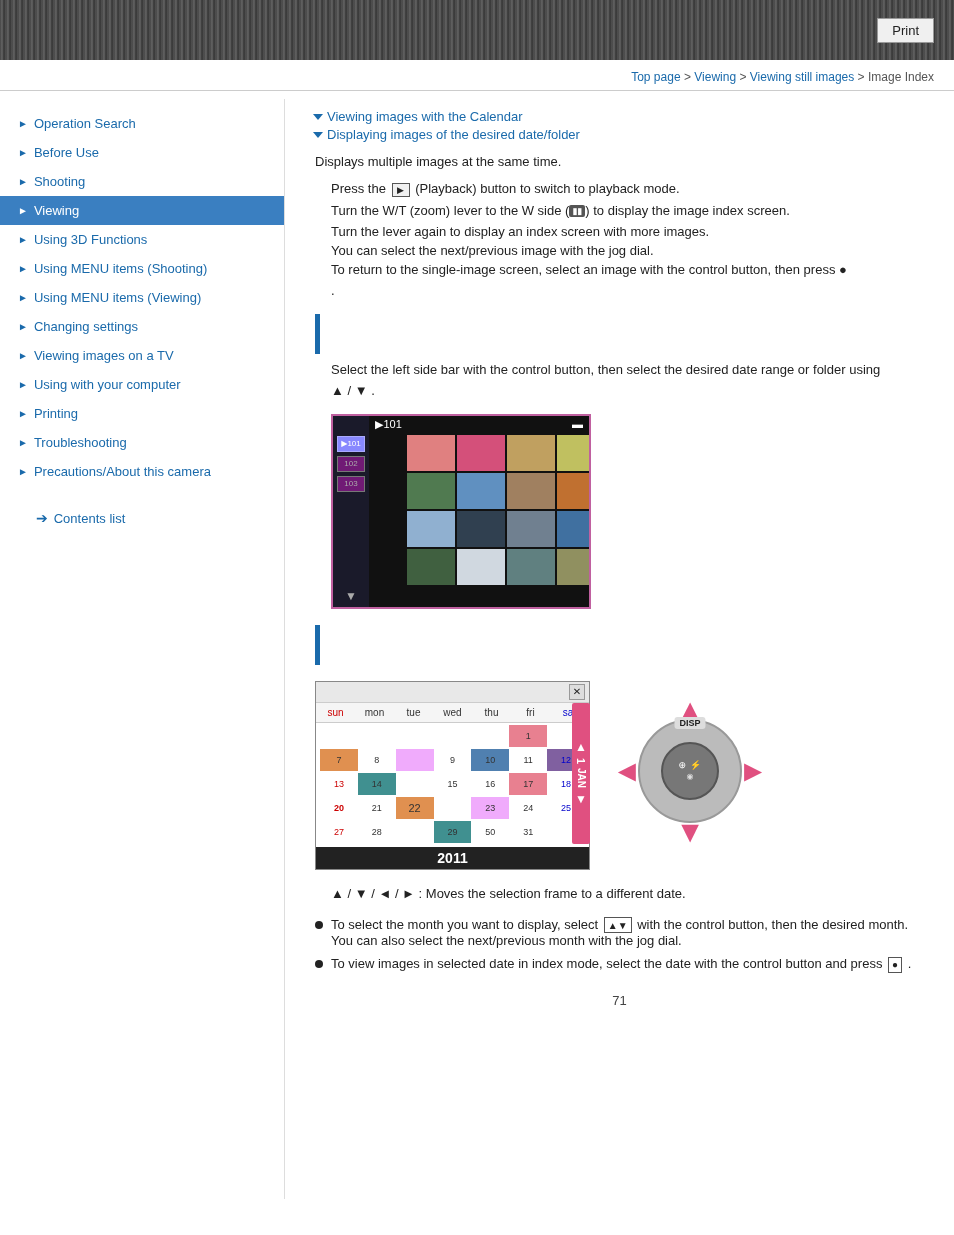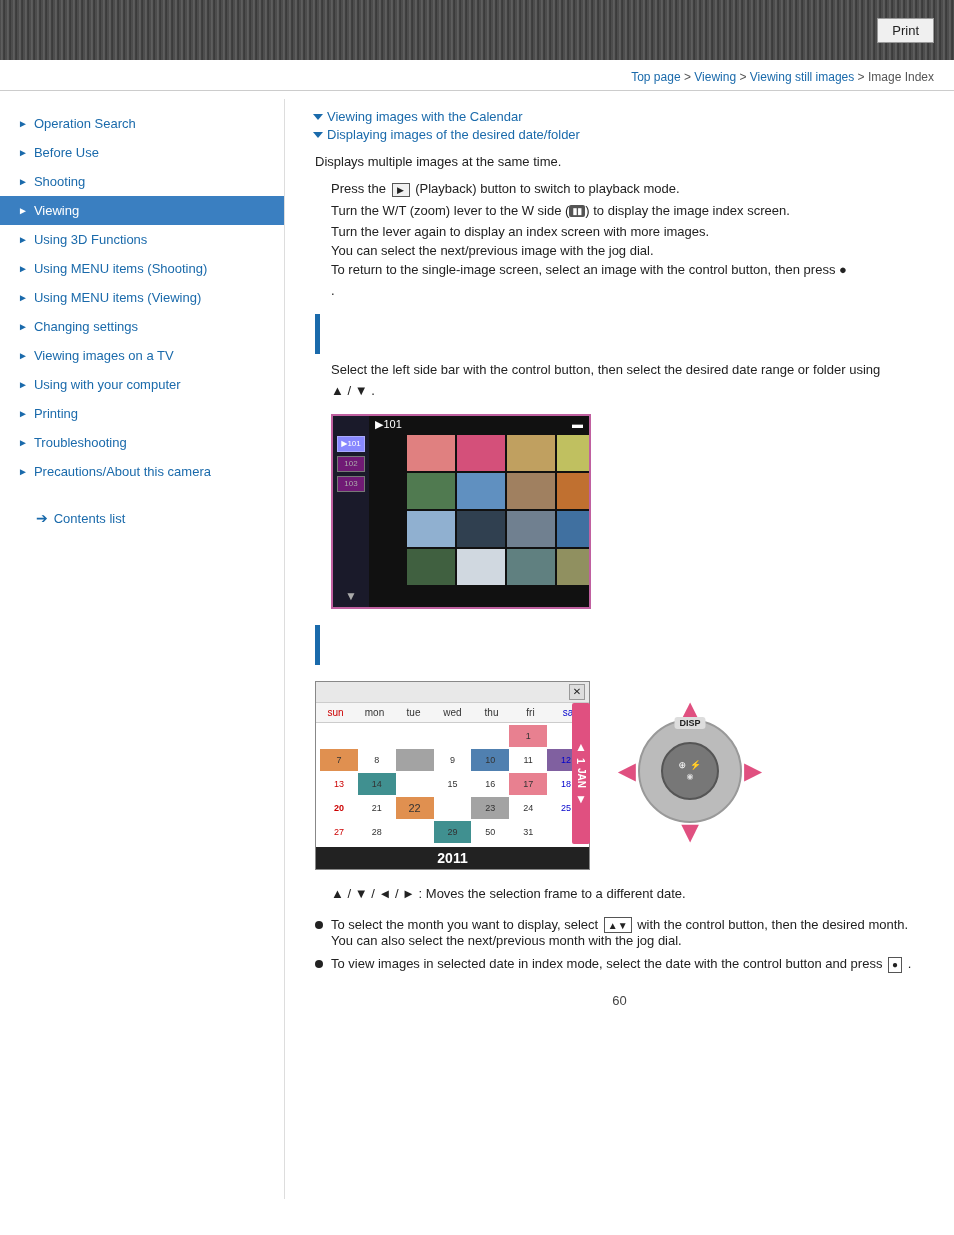--- a/index.html
+++ b/index.html
@@ -259,21 +259,21 @@
       height: 22px;
       display: flex;
       align-items: center;
       justify-content: center;
       position: relative;
     }
 
     
     .c-pink { background: #e88090; }
     .c-orange { background: #e09050; }
-    .c-green { background: #a3a3a3; }
+    .c-green { background: #f0abfc; }
     .c-blue { background: #5080b0; }
     .c-purple { background: #8060a0; justify-content: center; }
     .c-teal { background: #409090; }
     .c-red-text { color: #c00; }
     .c-blue-text { color: #00c; }
     .c-jan { color: #c03030; font-weight: bold; font-size: 11px; }
 
     .cal-footer {
       background: #222;
       color: #fff;
@@ -687,16 +687,16 @@
         </div>
       </div>
       <div class="bullet-item">
         <div class="bullet-dot"></div>
         <div>
           To view images in selected date in index mode, select the date with the control button and press <span class="inline-icon">●</span> .
         </div>
       </div>
     </div>
 
-    <div class="page-num">60</div>
+    <div class="page-num">71</div>
 
   </div>
 </div>
 
 </body></html>

